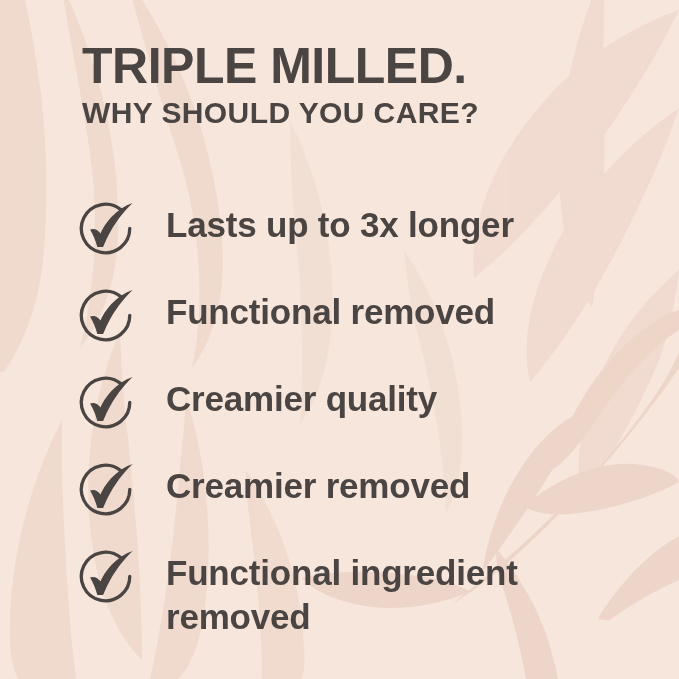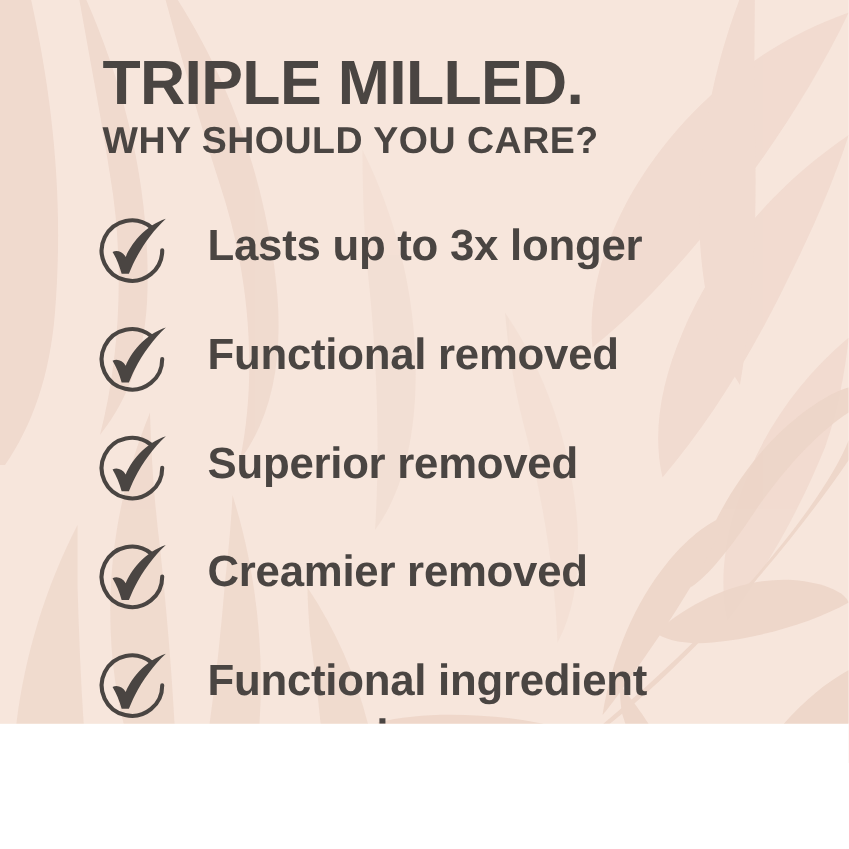--- a/index.html
+++ b/index.html
@@ -3,21 +3,21 @@
 <meta charset="utf-8">
 <style>
   html, body {
     margin: 0;
     padding: 0;
     background: #ffffff;
   }
   #poster {
     position: relative;
     width: 679px;
-    height: 579px;
+    height: 679px;
     overflow: hidden;
     background: #f7e6dc;
     font-family: "Liberation Sans", "DejaVu Sans", sans-serif;
     -webkit-font-smoothing: antialiased;
   }
   #bg-art {
     position: absolute;
     inset: 0;
     width: 679px;
     height: 679px;
@@ -54,21 +54,21 @@
     line-height: 1.1;
     color: #4a4542;
     text-transform: uppercase;
     white-space: nowrap;
   }
 
   
   .benefit-list {
     position: absolute;
     left: 76px;
-    top: 170px;
+    top: 198px;
     width: 580px;
     margin: 0;
     padding: 0;
     list-style: none;
   }
   .benefit-item {
     display: flex;
     align-items: flex-start;
     height: 87px;
   }
@@ -157,21 +157,21 @@
           <path d="M14.5 30.5 C 18.5 28.8, 22.6 30.4, 25.4 34.6 C 27.0 30.2, 31.0 23.6, 36.5 17.6 C 43.0 10.5, 50.5 5.6, 58.5 3.0 C 48.5 12.2, 39.5 24.5, 33.0 37.4 C 30.8 41.8, 29.2 45.6, 28.0 48.6 L 22.0 48.6 C 20.3 42.2, 17.6 35.6, 14.5 30.5 Z" fill="#4a4542"></path>
         </svg>
         <span class="benefit-text">Functional removed</span>
       </li>
 
       <li class="benefit-item">
         <svg class="check-mark-icon" viewBox="0 0 64 64" aria-hidden="true">
           <path d="M46.5 10.2 A25 25 0 1 0 55.5 29.2" fill="none" stroke="#4a4542" stroke-width="3.4" stroke-linecap="round"></path>
           <path d="M14.5 30.5 C 18.5 28.8, 22.6 30.4, 25.4 34.6 C 27.0 30.2, 31.0 23.6, 36.5 17.6 C 43.0 10.5, 50.5 5.6, 58.5 3.0 C 48.5 12.2, 39.5 24.5, 33.0 37.4 C 30.8 41.8, 29.2 45.6, 28.0 48.6 L 22.0 48.6 C 20.3 42.2, 17.6 35.6, 14.5 30.5 Z" fill="#4a4542"></path>
         </svg>
-        <span class="benefit-text">Superior removed</span>
+        <span class="benefit-text">Creamier quality</span>
       </li>
 
       <li class="benefit-item">
         <svg class="check-mark-icon" viewBox="0 0 64 64" aria-hidden="true">
           <path d="M46.5 10.2 A25 25 0 1 0 55.5 29.2" fill="none" stroke="#4a4542" stroke-width="3.4" stroke-linecap="round"></path>
           <path d="M14.5 30.5 C 18.5 28.8, 22.6 30.4, 25.4 34.6 C 27.0 30.2, 31.0 23.6, 36.5 17.6 C 43.0 10.5, 50.5 5.6, 58.5 3.0 C 48.5 12.2, 39.5 24.5, 33.0 37.4 C 30.8 41.8, 29.2 45.6, 28.0 48.6 L 22.0 48.6 C 20.3 42.2, 17.6 35.6, 14.5 30.5 Z" fill="#4a4542"></path>
         </svg>
         <span class="benefit-text">Creamier removed</span>
       </li>
 

